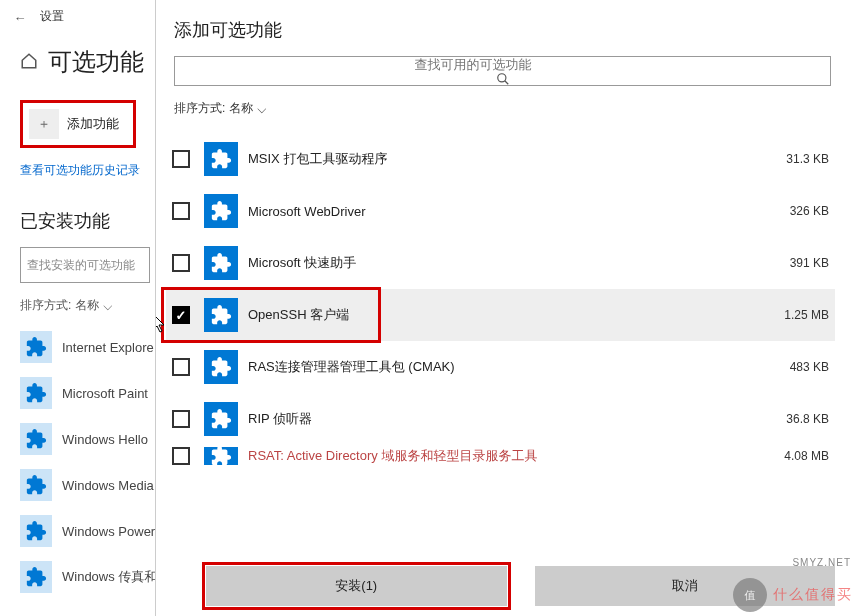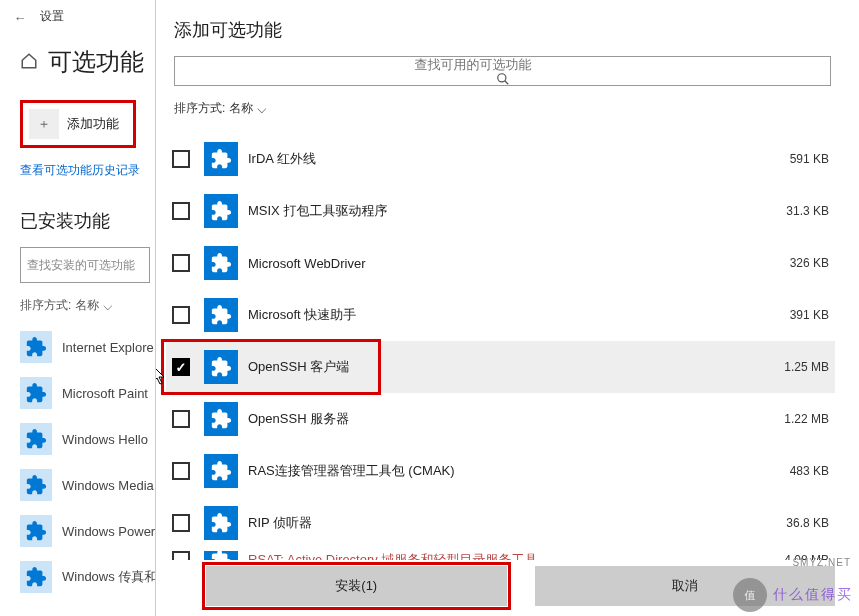--- a/index.html
+++ b/index.html
@@ -60,21 +60,21 @@
   .partial-row { display:flex; align-items:center; height: 22px; padding: 0 6px; }
   
   .modal-buttons { display:flex; height: 40px; margin: 6px 24px 10px 50px; gap: 28px; align-items:stretch; }
   .modal-btn { flex:1; background:#ccc; border:none; display:flex; align-items:center; justify-content:center; font-size:13px; font-family:inherit; color:#222; }
   .install-btn-wrap { position:relative; flex:1; display:flex; }
   .install-btn-wrap .modal-btn { flex:1; }
   .red-box-btn { position:absolute; left:-4px; top:-4px; right:-4px; bottom:-4px; border:3px solid #d40000; pointer-events:none; }
   
   .watermark { position:absolute; right: 6px; bottom: 4px; display:flex; align-items:center; gap:6px; opacity:0.65; }
   .wm-circle { width:34px; height:34px; border-radius:50%; background:#777; color:#fff; display:flex; align-items:center; justify-content:center; font-size:11px; }
-  .wm-text1 { font-size:14px; color:#6d28d9; letter-spacing:2px; }
+  .wm-text1 { font-size:14px; color:#ef4444; letter-spacing:2px; }
   .wm-text2 { position:absolute; right: 8px; bottom: 48px; font-size:10px; color:#888; letter-spacing:1px; }
 </style>
 </head>
 <body>
 
 <div class="titlebar">
   <div class="titlebar-left">
     <div class="titlebar-back">←</div>
     <div class="titlebar-title">设置</div>
   </div>
@@ -192,30 +192,20 @@
   </div>
 
   <div class="feature-list" id="feature-list">
       <div class="feature-row">
         <div class="checkbox"></div>
         <div class="feat-icon">
           <svg class="puzzle-svg" width="22" height="22" viewBox="0 0 24 24">
             <path d="M20.5 11H19V7c0-1.1-.9-2-2-2h-4V3.5C13 2.12 11.88 1 10.5 1S8 2.12 8 3.5V5H4c-1.1 0-2 .9-2 2v3.8h1.5c1.5 0 2.7 1.2 2.7 2.7S5 16.2 3.5 16.2H2V20c0 1.1.9 2 2 2h3.8v-1.5c0-1.5 1.2-2.7 2.7-2.7s2.7 1.2 2.7 2.7V22H17c1.1 0 2-.9 2-2v-4h1.5c1.38 0 2.5-1.12 2.5-2.5S21.88 11 20.5 11z"></path>
           </svg>
         </div>
-        <div class="feat-name">IrDA 红外线</div>
-        <div class="feat-size">591 KB</div>
-      </div>
-      <div class="feature-row">
-        <div class="checkbox"></div>
-        <div class="feat-icon">
-          <svg class="puzzle-svg" width="22" height="22" viewBox="0 0 24 24">
-            <path d="M20.5 11H19V7c0-1.1-.9-2-2-2h-4V3.5C13 2.12 11.88 1 10.5 1S8 2.12 8 3.5V5H4c-1.1 0-2 .9-2 2v3.8h1.5c1.5 0 2.7 1.2 2.7 2.7S5 16.2 3.5 16.2H2V20c0 1.1.9 2 2 2h3.8v-1.5c0-1.5 1.2-2.7 2.7-2.7s2.7 1.2 2.7 2.7V22H17c1.1 0 2-.9 2-2v-4h1.5c1.38 0 2.5-1.12 2.5-2.5S21.88 11 20.5 11z"></path>
-          </svg>
-        </div>
         <div class="feat-name">MSIX 打包工具驱动程序</div>
         <div class="feat-size">31.3 KB</div>
       </div>
       <div class="feature-row">
         <div class="checkbox"></div>
         <div class="feat-icon">
           <svg class="puzzle-svg" width="22" height="22" viewBox="0 0 24 24">
             <path d="M20.5 11H19V7c0-1.1-.9-2-2-2h-4V3.5C13 2.12 11.88 1 10.5 1S8 2.12 8 3.5V5H4c-1.1 0-2 .9-2 2v3.8h1.5c1.5 0 2.7 1.2 2.7 2.7S5 16.2 3.5 16.2H2V20c0 1.1.9 2 2 2h3.8v-1.5c0-1.5 1.2-2.7 2.7-2.7s2.7 1.2 2.7 2.7V22H17c1.1 0 2-.9 2-2v-4h1.5c1.38 0 2.5-1.12 2.5-2.5S21.88 11 20.5 11z"></path>
           </svg>
         </div>
@@ -246,30 +236,20 @@
           <path d="M1 1 L1 15 L4 12 L7 18 L9 17 L6 11 L11 11 Z" fill="#fff" stroke="#000" stroke-width="1"></path>
         </svg>
       </div>
       <div class="feature-row">
         <div class="checkbox"></div>
         <div class="feat-icon">
           <svg class="puzzle-svg" width="22" height="22" viewBox="0 0 24 24">
             <path d="M20.5 11H19V7c0-1.1-.9-2-2-2h-4V3.5C13 2.12 11.88 1 10.5 1S8 2.12 8 3.5V5H4c-1.1 0-2 .9-2 2v3.8h1.5c1.5 0 2.7 1.2 2.7 2.7S5 16.2 3.5 16.2H2V20c0 1.1.9 2 2 2h3.8v-1.5c0-1.5 1.2-2.7 2.7-2.7s2.7 1.2 2.7 2.7V22H17c1.1 0 2-.9 2-2v-4h1.5c1.38 0 2.5-1.12 2.5-2.5S21.88 11 20.5 11z"></path>
           </svg>
         </div>
-        <div class="feat-name">OpenSSH 服务器</div>
-        <div class="feat-size">1.22 MB</div>
-      </div>
-      <div class="feature-row">
-        <div class="checkbox"></div>
-        <div class="feat-icon">
-          <svg class="puzzle-svg" width="22" height="22" viewBox="0 0 24 24">
-            <path d="M20.5 11H19V7c0-1.1-.9-2-2-2h-4V3.5C13 2.12 11.88 1 10.5 1S8 2.12 8 3.5V5H4c-1.1 0-2 .9-2 2v3.8h1.5c1.5 0 2.7 1.2 2.7 2.7S5 16.2 3.5 16.2H2V20c0 1.1.9 2 2 2h3.8v-1.5c0-1.5 1.2-2.7 2.7-2.7s2.7 1.2 2.7 2.7V22H17c1.1 0 2-.9 2-2v-4h1.5c1.38 0 2.5-1.12 2.5-2.5S21.88 11 20.5 11z"></path>
-          </svg>
-        </div>
         <div class="feat-name">RAS连接管理器管理工具包 (CMAK)</div>
         <div class="feat-size">483 KB</div>
       </div>
       <div class="feature-row">
         <div class="checkbox"></div>
         <div class="feat-icon">
           <svg class="puzzle-svg" width="22" height="22" viewBox="0 0 24 24">
             <path d="M20.5 11H19V7c0-1.1-.9-2-2-2h-4V3.5C13 2.12 11.88 1 10.5 1S8 2.12 8 3.5V5H4c-1.1 0-2 .9-2 2v3.8h1.5c1.5 0 2.7 1.2 2.7 2.7S5 16.2 3.5 16.2H2V20c0 1.1.9 2 2 2h3.8v-1.5c0-1.5 1.2-2.7 2.7-2.7s2.7 1.2 2.7 2.7V22H17c1.1 0 2-.9 2-2v-4h1.5c1.38 0 2.5-1.12 2.5-2.5S21.88 11 20.5 11z"></path>
           </svg>
         </div>

